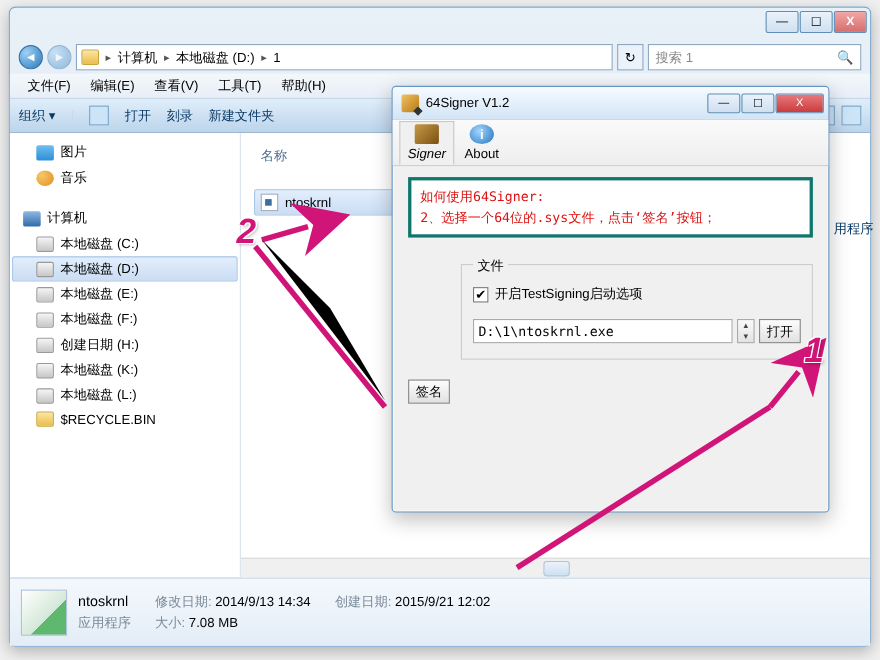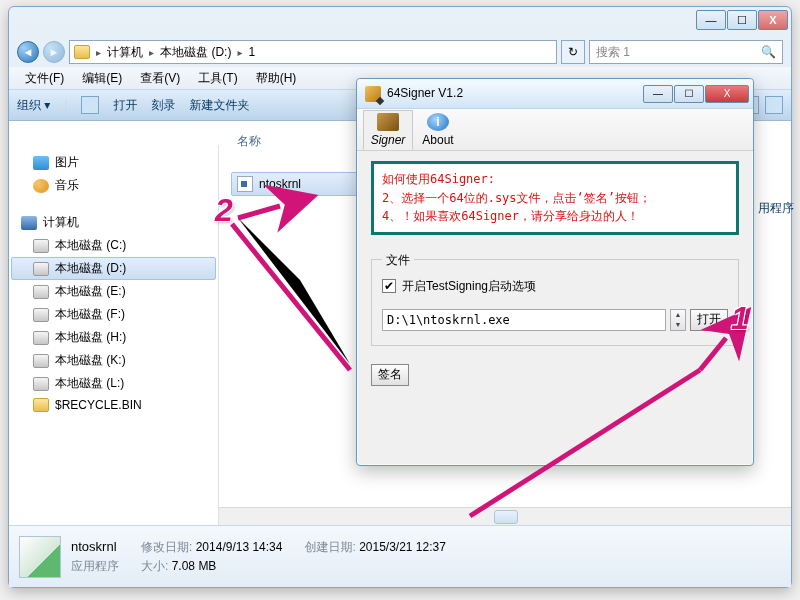--- a/index.html
+++ b/index.html
@@ -28,21 +28,21 @@
 
 .menubar { height:22px; background:linear-gradient(#f4f8fc,#e8eef6); display:flex; align-items:center; padding:0 8px; gap:2px;}
 .menubar span { padding:2px 8px; }
 
 .toolbar { height:32px; background:linear-gradient(#e0eefb,#bcd4eb); border-top:1px solid #c9d8e8; border-bottom:1px solid #9fb8d1; display:flex; align-items:center; padding:0 8px; gap:14px; color:#0a3a66;}
 .toolbar .rt { margin-left:auto; display:flex; gap:6px;}
 .tb-icon { width:18px; height:18px; background:#cde3f6; border:1px solid #7ba7ce;}
 
 .body { display:flex; height: calc(100% - 30px - 30px - 22px - 32px - 62px); background:#fff; }
 
-.sidebar { width:210px; border-right:1px solid #d9e3ee; overflow:auto; padding:6px 2px;margin-top:24px;}
+.sidebar { width:210px; border-right:1px solid #d9e3ee; overflow:auto; padding:6px 2px;}
 .side-item { display:flex; align-items:center; gap:6px; padding:3px 4px 3px 22px; white-space:nowrap;}
 .side-group { padding-left:10px; font-weight:normal;}
 .side-item.sel { background: linear-gradient(#e2eefc,#cbddf3); border:1px solid #a3c2e6; border-radius:2px; padding:2px 3px 2px 21px;}
 .side-ico { width:16px; height:14px; display:inline-block; }
 .ico-pic { background: linear-gradient(#6fbef0,#2d8ed8); border-radius:2px; }
 .ico-doc { background:#fff; border:1px solid #6fa3d8; box-shadow:inset 1px 1px 0 #bcd6ee; }
 .ico-music { background: radial-gradient(circle at 30% 30%,#f6c76b,#e1911f); border-radius:50%;}
 .ico-pc { background: linear-gradient(#8fb9e4,#316aa8); border-radius:2px; }
 .ico-drv { background: linear-gradient(#f5f5f5,#c7c7c7); border:1px solid #9a9a9a; border-radius:2px;}
 .ico-fold { background:linear-gradient(#fbe7a2,#e9be4b); border:1px solid #caa33c; border-radius:2px;}
@@ -79,21 +79,21 @@
 .tab { width:50px; text-align:center; padding:2px 0 2px; border:1px solid transparent; font-size:11px;}
 .tab.active { background:#f0f0f0; border:1px solid #c9c9c9; border-bottom-color:#f0f0f0;font-style:italic;}
 .tab .ticon { width:22px; height:18px; margin:0 auto 2px; }
 .ticon.pen { background:linear-gradient(135deg,#c79a4a,#7a5010); border-radius:2px;}
 .ticon.info { background:radial-gradient(circle at 40% 35%,#a6d6ff,#1d72be); border-radius:50%; color:#fff; display:flex; align-items:center; justify-content:center; font-weight:bold;}
 
 .d-body { padding:10px 14px 12px; }
 .info-box { border:3px solid #0f766e; background:#fff; padding:6px 8px; line-height:1.55; font-size:12px; }
 .info-box .red { color:#d11; font-family: SimSun, monospace; font-size:12px;}
 
-.file-group { margin-top:24px; border:1px solid #ccc; padding:18px 10px 14px; position:relative;}
+.file-group { margin-top:24px; border:1px solid #ccc; padding:18px 10px 14px; position:relative;margin-left:48px;}
 .file-group legend, .fg-legend { position:absolute; top:-8px; left:10px; background:#f0f0f0; padding:0 4px;}
 .chk-row { display:flex; align-items:center; gap:6px; margin-bottom:14px;}
 .chk { width:14px; height:14px; background:#fff; border:1px solid #7a7a7a; display:flex; align-items:center; justify-content:center; font-size:12px;}
 .path-row { display:flex; align-items:center; gap:4px;}
 .path-row input { flex:1; height:22px; border:1px solid #aaa; padding:0 4px; font-family: SimSun, monospace; font-size:12px;}
 .spin { width:16px; height:22px; border:1px solid #aaa; background:linear-gradient(#fafafa,#e3e3e3); display:flex; flex-direction:column;}
 .spin div { flex:1; font-size:7px; display:flex; align-items:center; justify-content:center; color:#445;}
 .btn-s { height:22px; padding:0 6px; border:1px solid #888; background:linear-gradient(#fdfdfd,#e1e1e1);}
 .sign-btn { margin-top:18px; }
 
@@ -178,21 +178,21 @@
       <div class="side-item">
           <span class="side-ico ico-drv"></span>
           <span>本地磁盘 (E:)</span>
         </div>
       <div class="side-item">
           <span class="side-ico ico-drv"></span>
           <span>本地磁盘 (F:)</span>
         </div>
       <div class="side-item">
           <span class="side-ico ico-drv"></span>
-          <span>本地磁盘 (H:)</span>
+          <span>创建日期 (H:)</span>
         </div>
       <div class="side-item">
           <span class="side-ico ico-drv"></span>
           <span>本地磁盘 (K:)</span>
         </div>
       <div class="side-item">
           <span class="side-ico ico-drv"></span>
           <span>本地磁盘 (L:)</span>
         </div>
       <div class="side-item">
@@ -210,21 +210,21 @@
       <div class="sb-placeholder"></div>
       <div class="sb-thumb"></div>
     </div>
   </div>
 
   <div class="details">
     <div class="thumb"></div>
     <div class="meta">
       <span class="name">ntoskrnl</span>
       <span><span class="lbl">修改日期:</span> <span>2014/9/13 14:34</span></span>
-      <span><span class="lbl">创建日期:</span> <span>2015/3/21 12:37</span></span>
+      <span><span class="lbl">创建日期:</span> <span>2015/9/21 12:02</span></span>
       <span></span>
       <span class="lbl">应用程序</span>
       <span><span class="lbl">大小:</span> <span>7.08 MB</span></span>
     </div>
   </div>
 </div>
 
 <div style="position:absolute; left:758px; top:200px; color:#0a3a66;">用程序</div>
 
 <div class="dialog">
@@ -246,21 +246,20 @@
     </div>
     <div class="tab">
       <div class="ticon info">i</div>
       <span>About</span>
     </div>
   </div>
   <div class="d-body">
     <div class="info-box">
       <div class="red">如何使用64Signer:</div>
       <div class="red">2、选择一个64位的.sys文件，点击‘签名’按钮；</div>
-      <div class="red">4、！如果喜欢64Signer，请分享给身边的人！</div>
     </div>
 
     <div class="file-group">
       <span class="fg-legend">文件</span>
       <div class="chk-row">
         <span class="chk">✔</span>
         <span>开启TestSigning启动选项</span>
       </div>
       <div class="path-row">
         <input value="D:\1\ntoskrnl.exe" style="">

